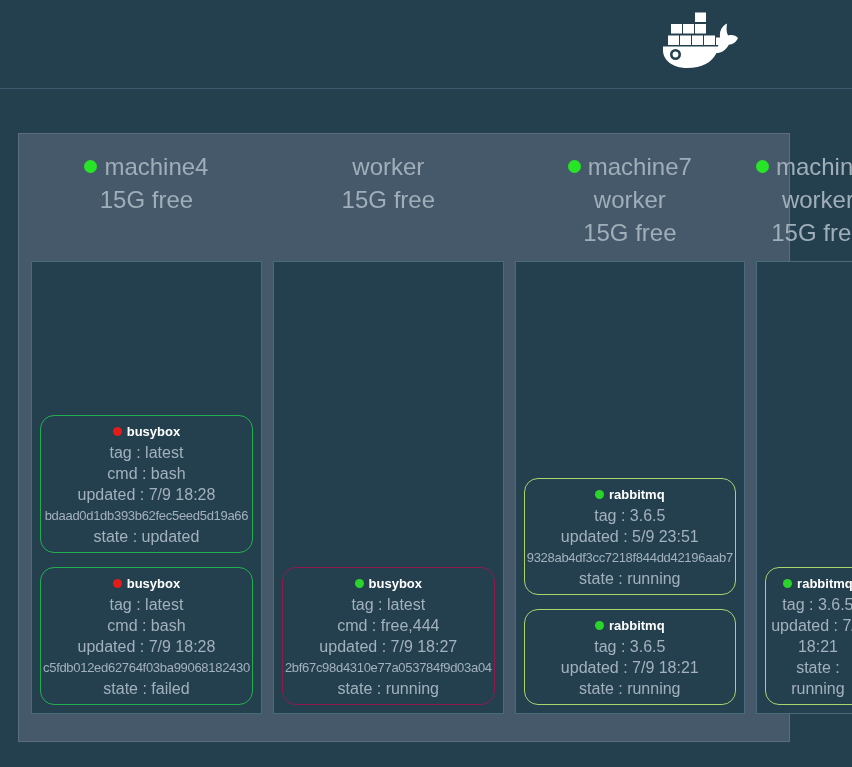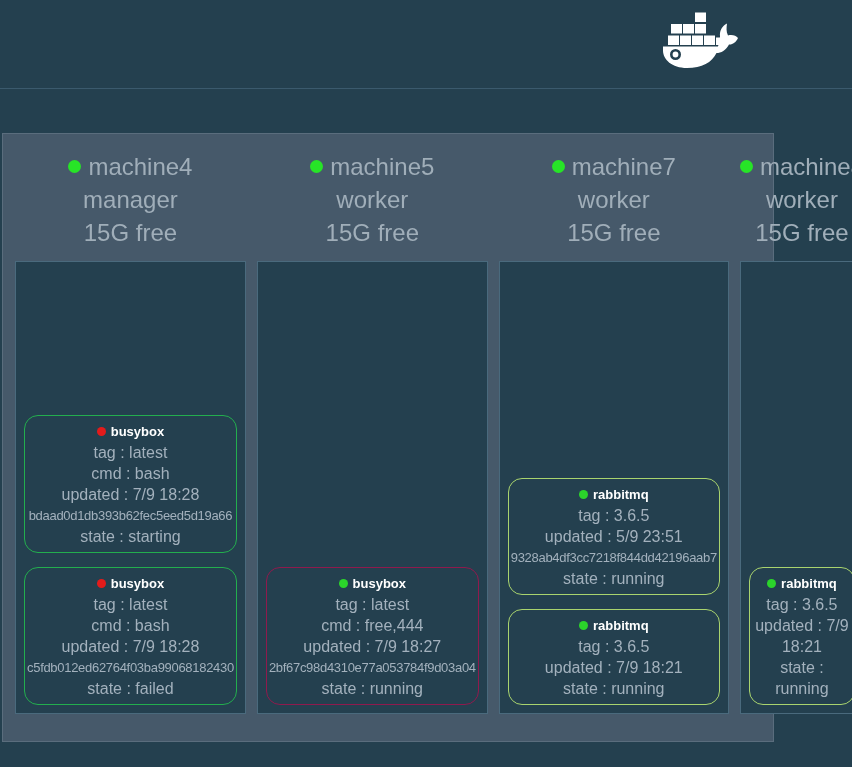--- a/index.html
+++ b/index.html
@@ -7,21 +7,21 @@
     width:852px;height:767px;overflow:hidden;
     background:#24404f;
     font-family:"Liberation Sans","DejaVu Sans",sans-serif;
   }
   .app-header{
     position:relative;height:88px;background:#24404f;
     border-bottom:1px solid #3b5a6d;
   }
   .logo{position:absolute;left:660px;top:9px;width:82px;height:63px;}
   .panel{
-    box-sizing:border-box;width:772px;margin:44px 0 0 2px;
+    box-sizing:border-box;width:772px;margin:44px 0 0 18px;
     background:#46596a;border:1px solid #5a6d7d;
     padding:16px 12px 27px 12px;
   }
   .grid{
     display:grid;grid-template-columns:repeat(4,1fr);
     column-gap:11px;row-gap:12px;
   }
   .node-header{
     color:#a0aeb9;font-size:24px;line-height:33px;text-align:center;
     font-weight:400;
@@ -81,28 +81,23 @@
     </svg>
   </header>
 
   <main class="panel">
     <div class="grid" id="swarm-grid">
         <div class="node-header">
           <div class="line1">
             <span class="node-dot" style="background: rgb(39, 228, 39);"></span>
             <span>machine4</span>
           </div>
-          <div>manager</div>
           <div>15G free</div>
         </div>
         <div class="node-header">
-          <div class="line1">
-            <span class="node-dot" style="background: rgb(39, 228, 39);"></span>
-            <span>machine5</span>
-          </div>
           <div>worker</div>
           <div>15G free</div>
         </div>
         <div class="node-header">
           <div class="line1">
             <span class="node-dot" style="background: rgb(39, 228, 39);"></span>
             <span>machine7</span>
           </div>
           <div>worker</div>
           <div>15G free</div>
@@ -118,21 +113,21 @@
         <div class="node-box">
           <div class="card" style="border-color: rgb(35, 174, 78);">
             <div class="card-title">
               <span class="dot" style="background: rgb(227, 27, 27);"></span>
               <span>busybox</span>
             </div>
             <div class="card-line">tag : latest</div>
             <div class="card-line">cmd : bash</div>
             <div class="card-line">updated : 7/9 18:28</div>
             <div class="card-id">bdaad0d1db393b62fec5eed5d19a66</div>
-            <div class="card-line">state : starting</div>
+            <div class="card-line">state : updated</div>
           </div>
           <div class="card" style="border-color: rgb(35, 174, 78);">
             <div class="card-title">
               <span class="dot" style="background: rgb(227, 27, 27);"></span>
               <span>busybox</span>
             </div>
             <div class="card-line">tag : latest</div>
             <div class="card-line">cmd : bash</div>
             <div class="card-line">updated : 7/9 18:28</div>
             <div class="card-id">c5fdb012ed62764f03ba99068182430</div>

